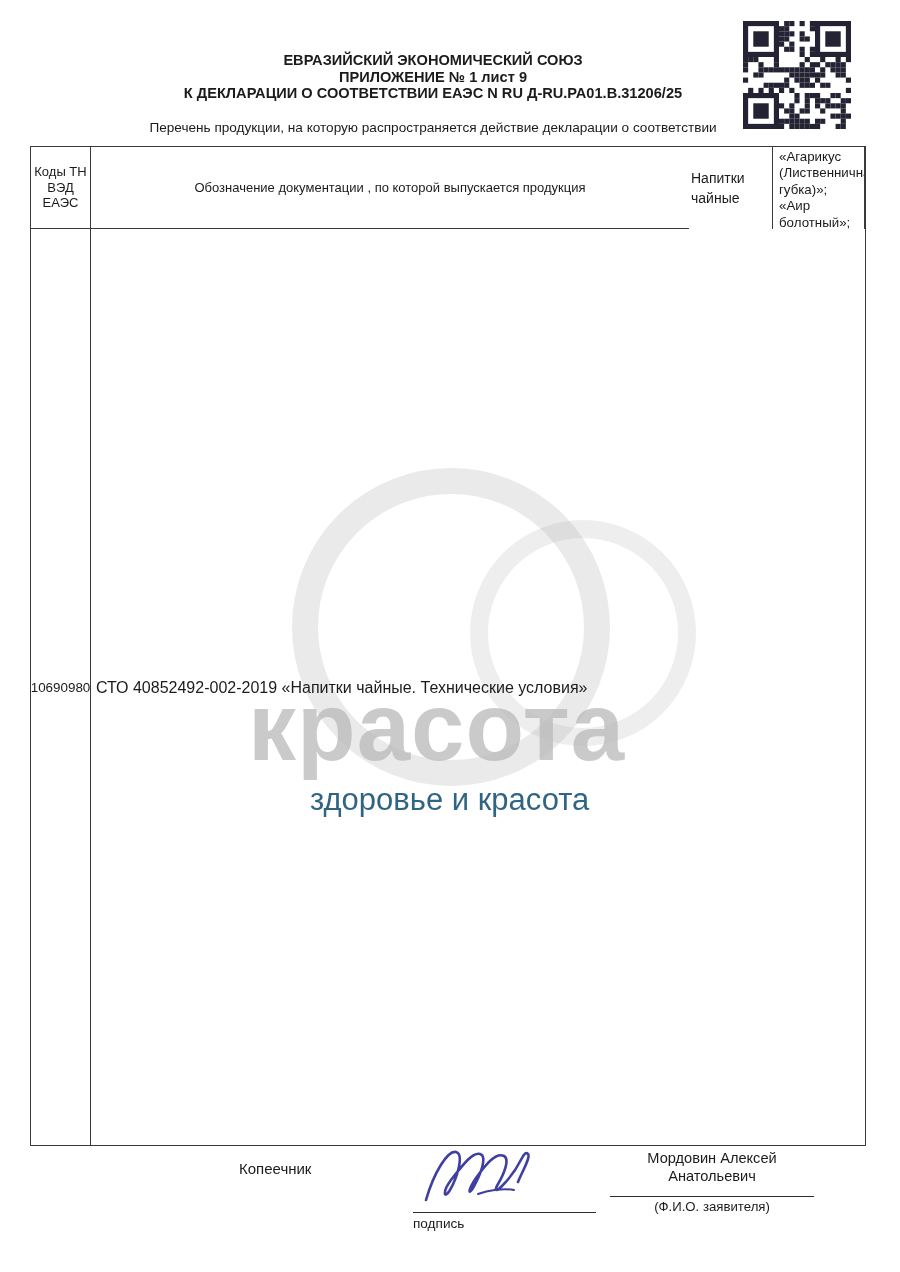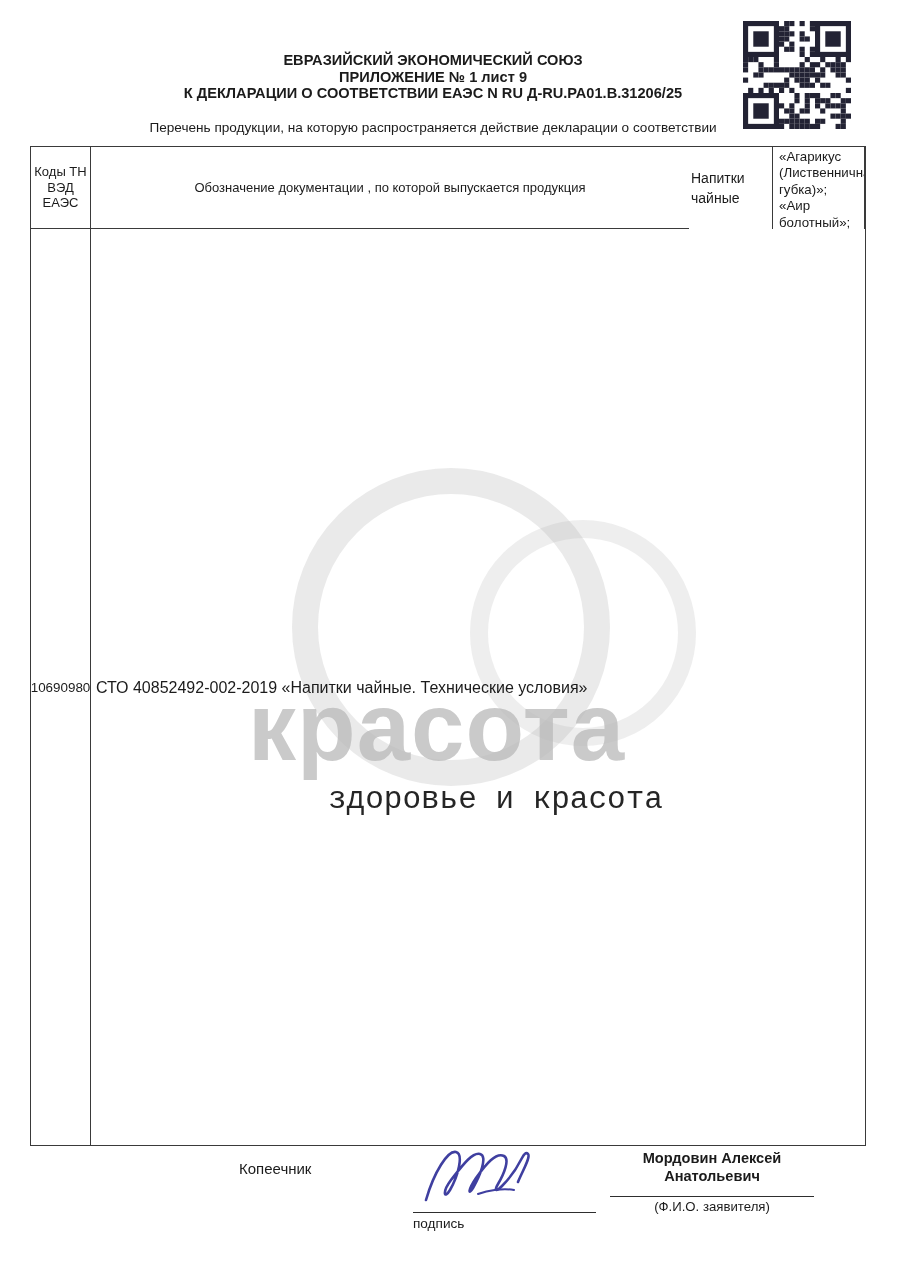--- a/index.html
+++ b/index.html
@@ -10,22 +10,22 @@
   }
   
   .wm-layer{position:absolute; inset:0; z-index:0;}
   .wm-ring1{position:absolute; left:292px; top:468px; width:266px; height:266px;
     border:26px solid rgba(178,178,178,.28); border-radius:50%;}
   .wm-ring2{position:absolute; left:470px; top:520px; width:190px; height:190px;
     border:18px solid rgba(178,178,178,.22); border-radius:50%;}
   .wm-brand{position:absolute; left:248px; top:672px; width:460px;
     font-size:96px; font-weight:bold; letter-spacing:1px; color:#b9b9b9;
     opacity:.75; white-space:nowrap;}
-  .wm-tagline{position:absolute; left:328px; top:782px; width:330px;
-    font-size:31px; color:#000000; opacity:.85; white-space:nowrap;font-family:Liberation Mono, monospace;}
+  .wm-tagline{position:absolute; left:310px; top:782px; width:330px;
+    font-size:31px; color:#0c4a6e; opacity:.85; white-space:nowrap;}
   
   .doc-header{position:absolute; left:30px; top:52px; width:806px; z-index:1;
     text-align:center; font-weight:bold; font-size:14.6px; line-height:16.6px;}
   .doc-subtitle{position:absolute; left:30px; top:120px; width:806px; z-index:1;
     text-align:center; font-weight:normal; font-size:13.6px;}
   
   .qr{position:absolute; left:743px; top:20px; width:108px; height:110px; z-index:1;}
   .qr svg{width:100%; height:100%; display:block;}
   
   .decl-table{position:absolute; left:30px; top:146px; width:836px; height:1000px;
@@ -48,21 +48,21 @@
   .td-doc .inner{font-size:16px; line-height:15px; padding:0 2px 0 5px;
     overflow-wrap:anywhere;}
   
   .applicant-label{position:absolute; left:239px; top:1160px; z-index:1; font-size:15px;}
   .signature{position:absolute; left:418px; top:1142px; width:130px; height:70px; z-index:2;}
   .sig-line{position:absolute; left:413px; top:1212px; width:183px; z-index:1;
     border-top:1.6px solid #2e2e2e;}
   .sig-caption{position:absolute; left:413px; top:1216px; width:183px; z-index:1;
     font-size:13.6px;}
   .applicant-name{position:absolute; left:612px; top:1150px; width:200px; z-index:1;
-    text-align:center; font-size:14.6px; line-height:17.5px;font-weight:bold;}
+    text-align:center; font-size:14.6px; line-height:17.5px;}
   .name-line{position:absolute; left:610px; top:1196px; width:204px; z-index:1;
     border-top:1.6px solid #2e2e2e;}
   .name-caption{position:absolute; left:610px; top:1199px; width:204px; z-index:1;
     text-align:center; font-size:13.2px;}
 </style>
 </head>
 <body>
 
 <div class="page">
 

